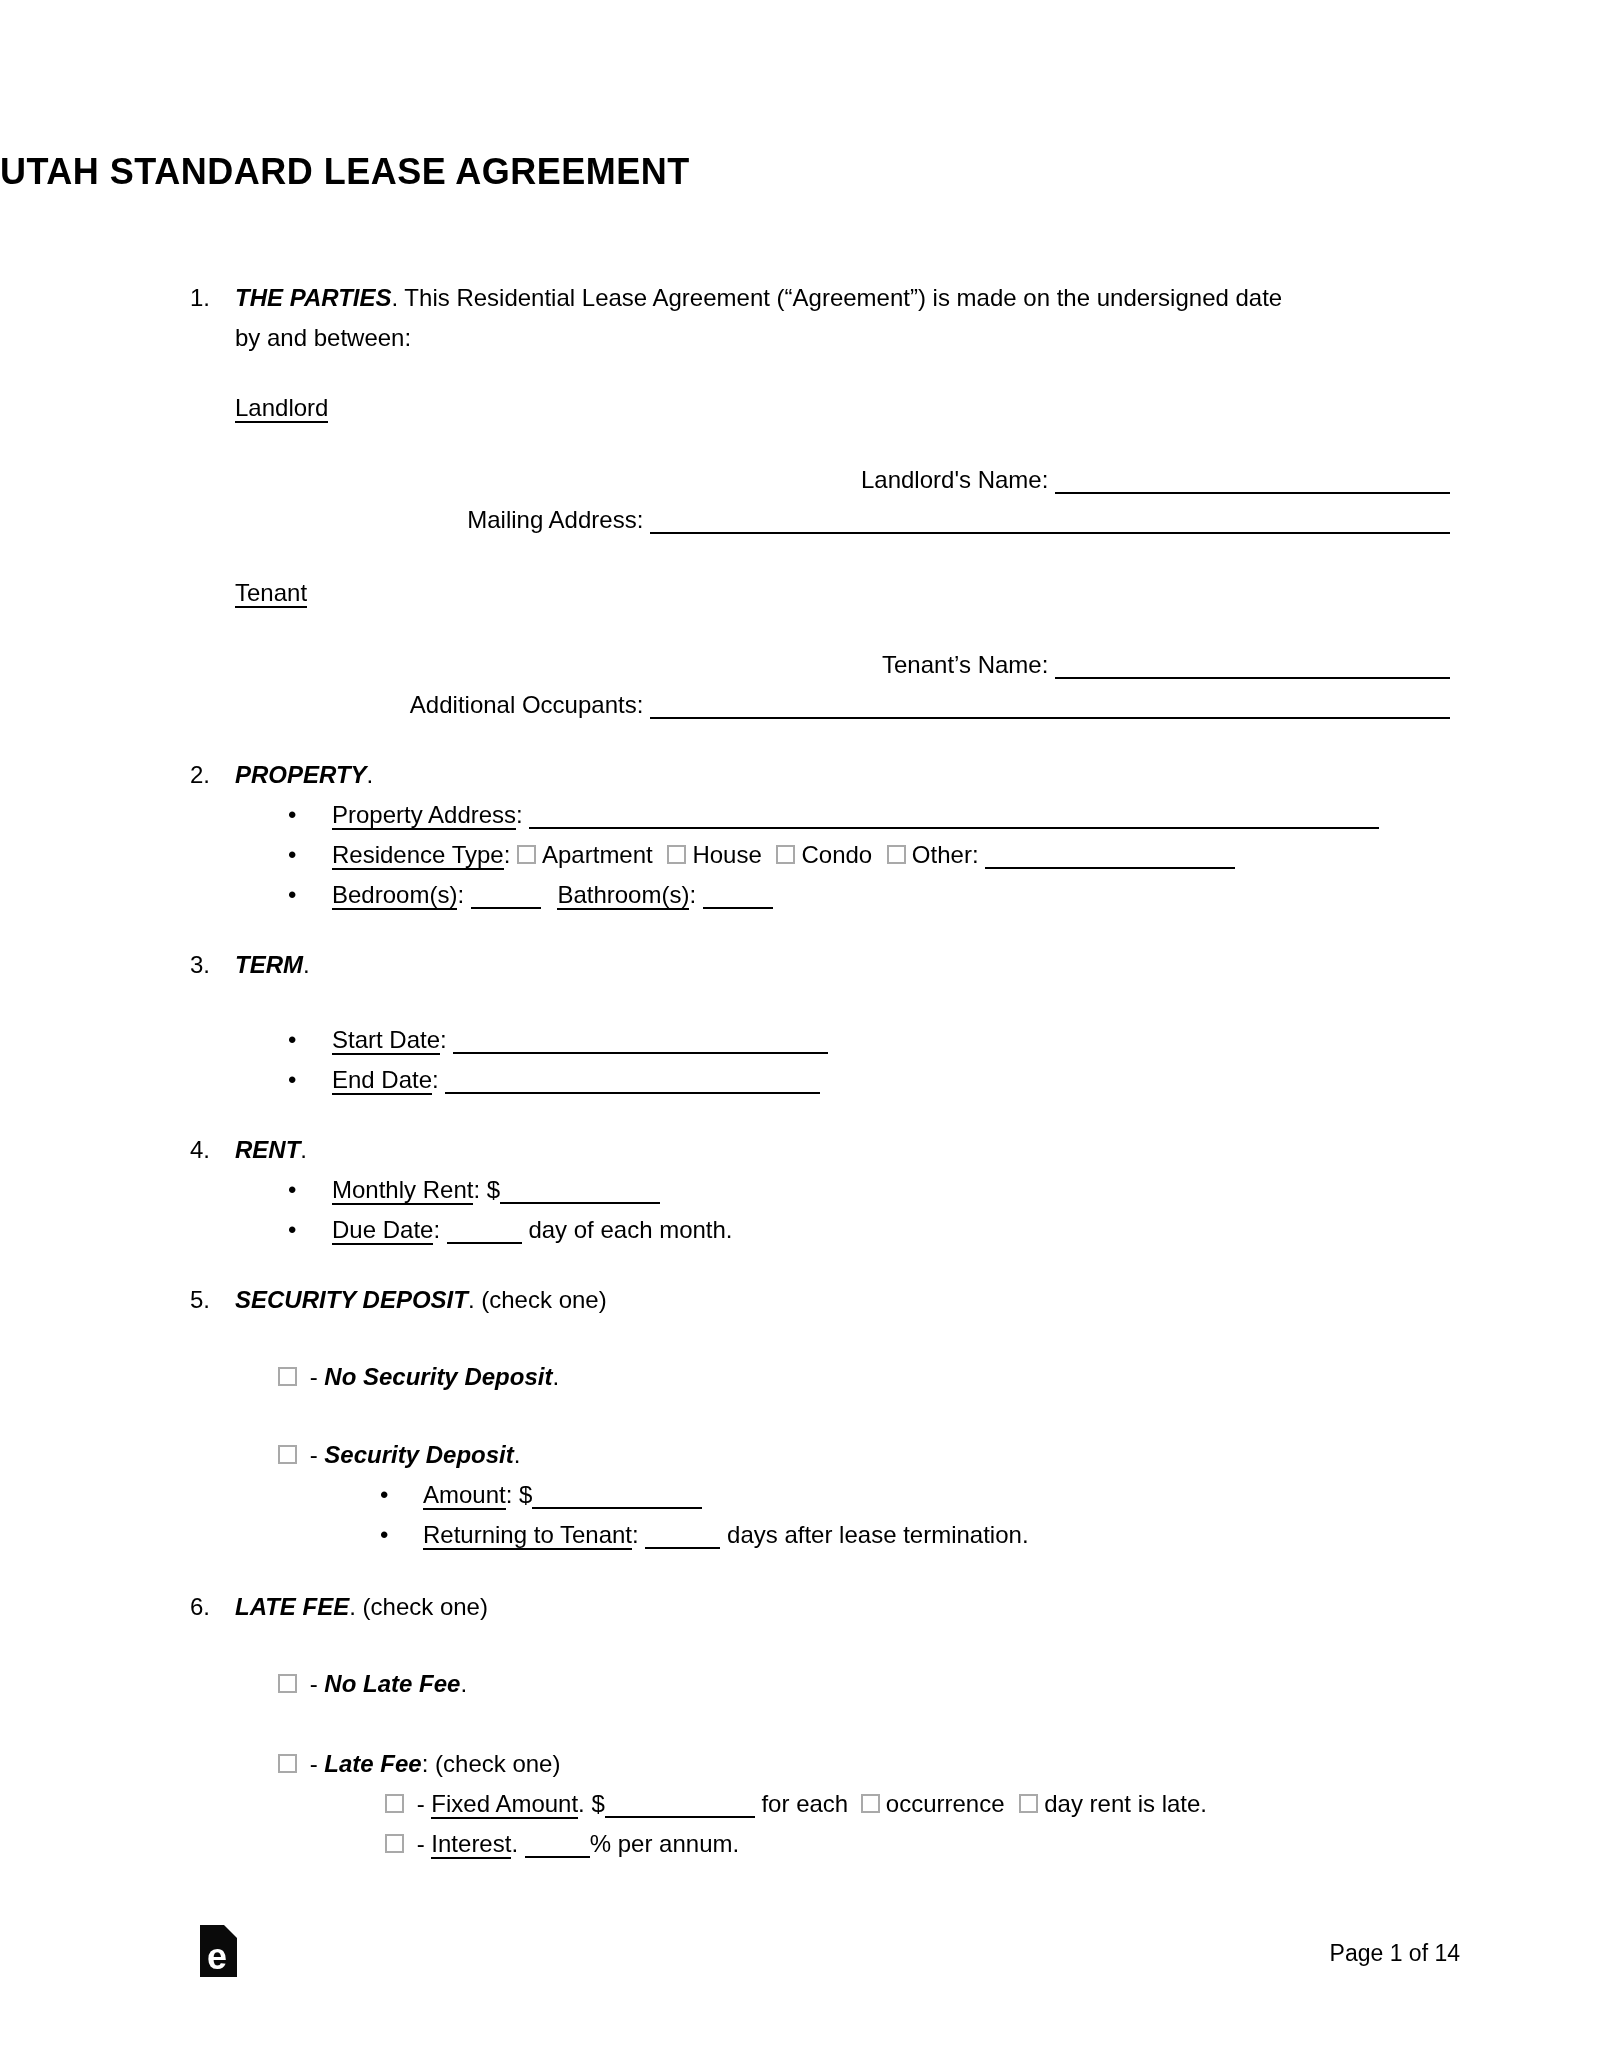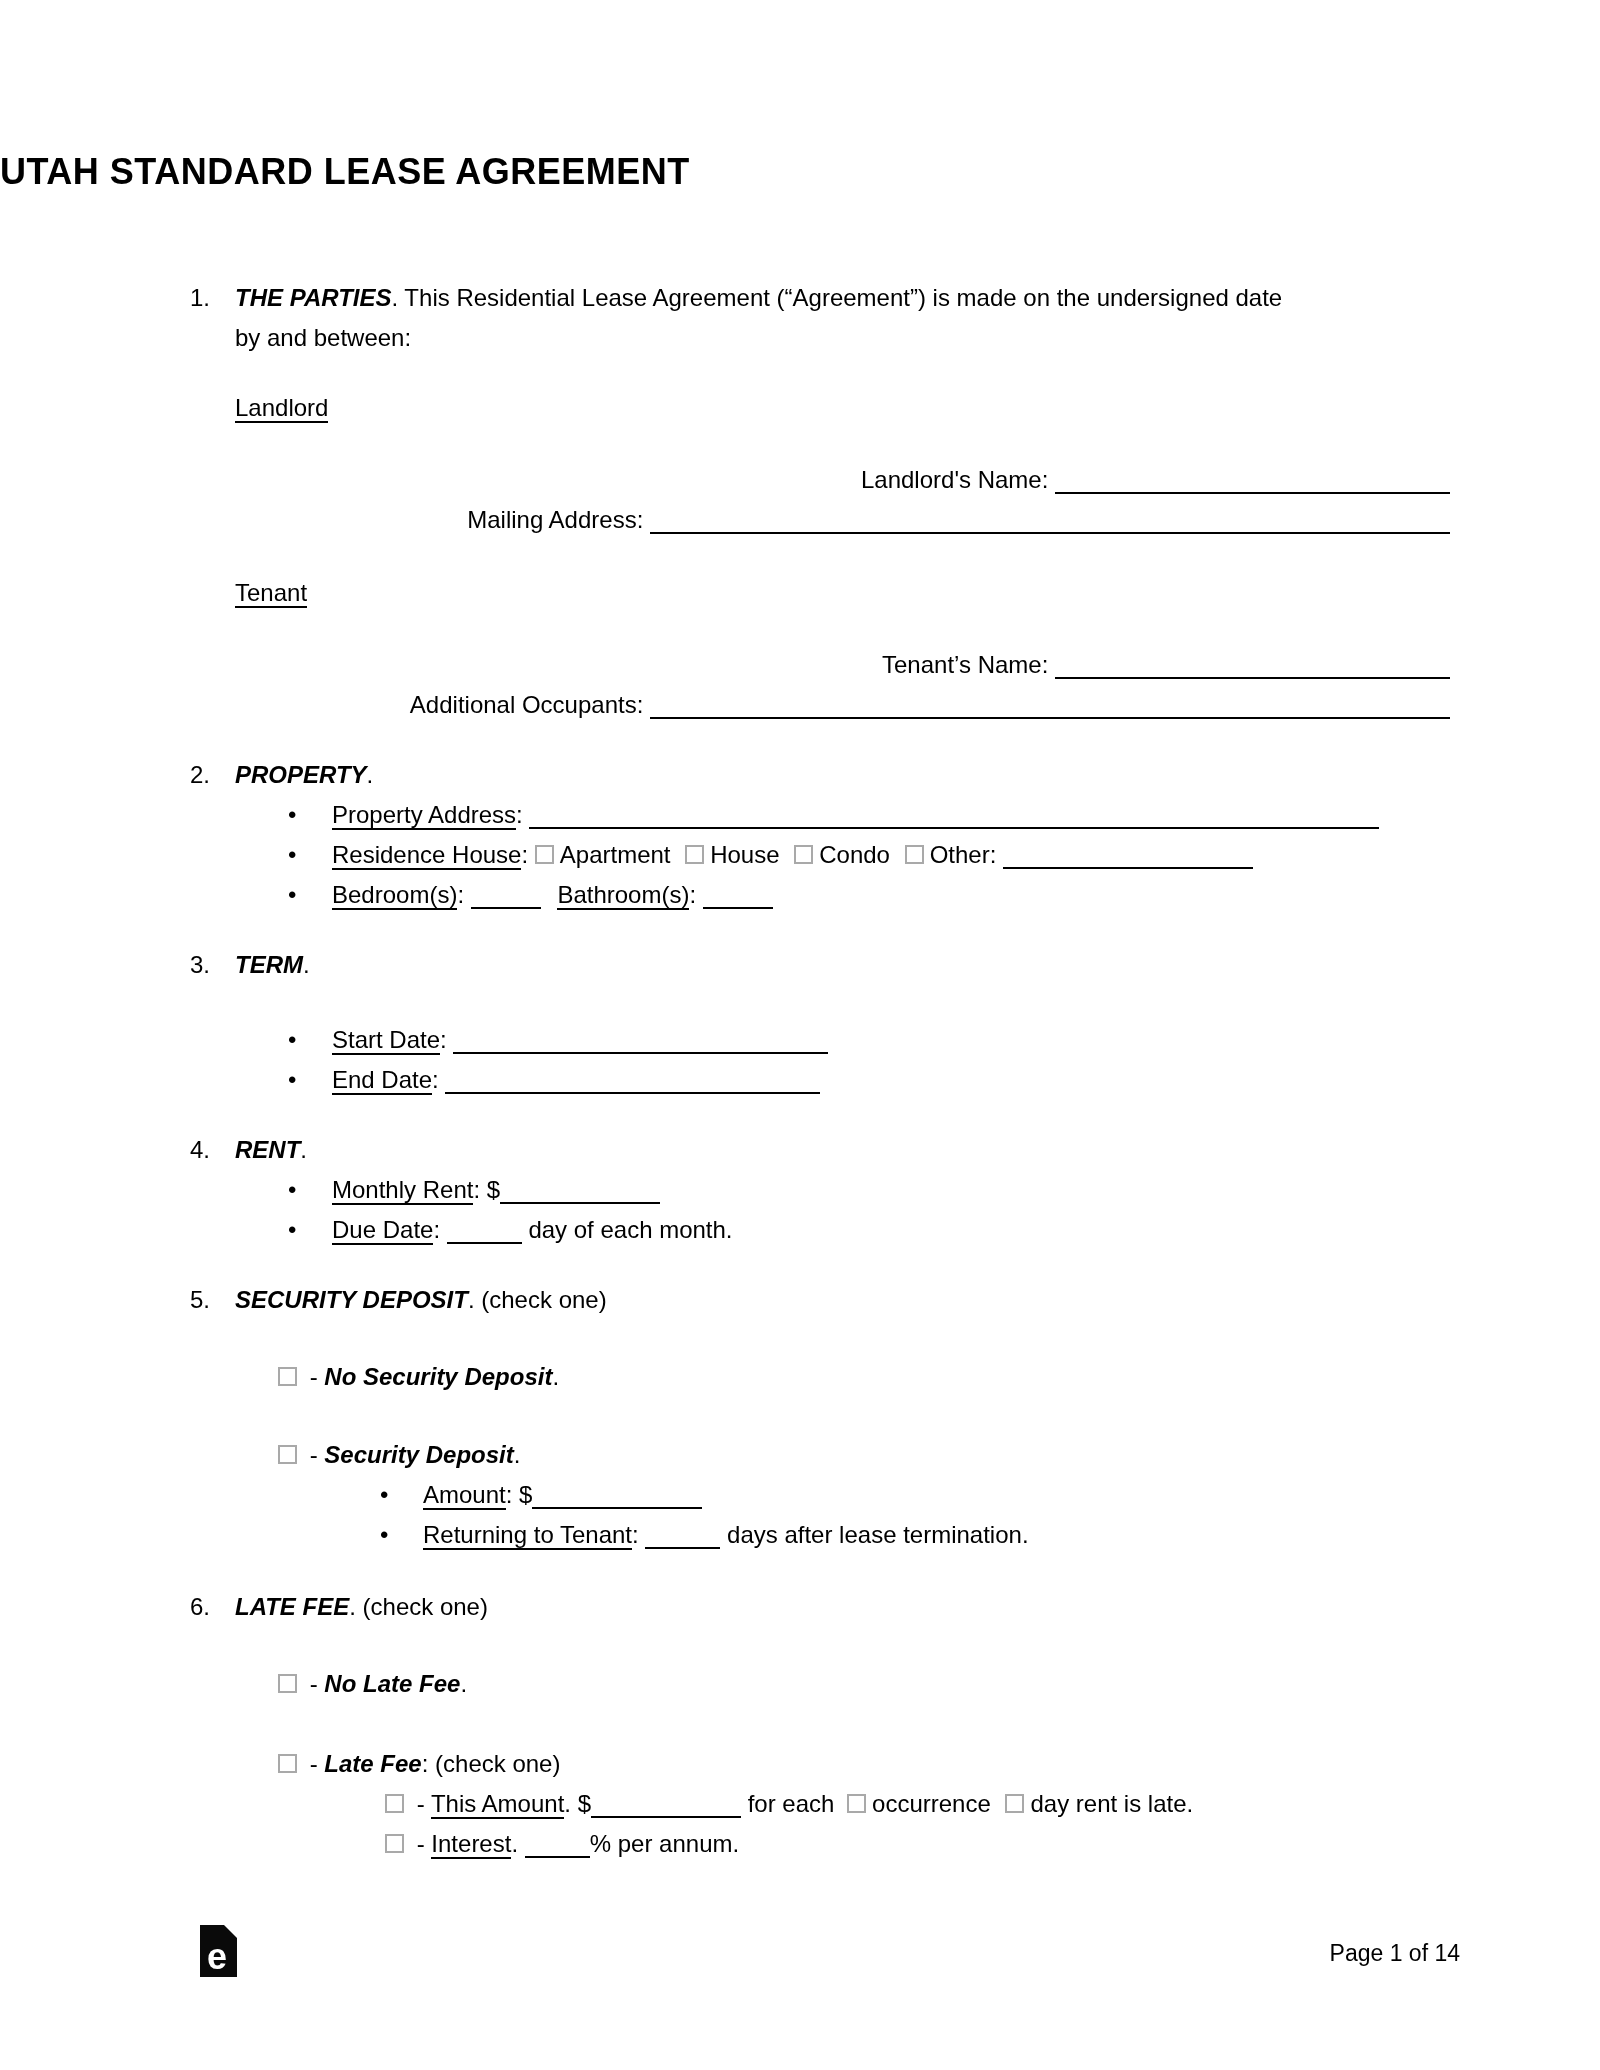--- a/index.html
+++ b/index.html
@@ -136,21 +136,21 @@
       <span class="bullet-marker">•</span>
       <div class="txt">
         <span class="ul">Property Address</span><span>:</span>
         <span class="blank w850"></span>
       </div>
     </div>
 
     <div class="bullet-row">
       <span class="bullet-marker">•</span>
       <div class="txt">
-        <span class="ul">Residence House</span><span>:</span>
+        <span class="ul">Residence Type</span><span>:</span>
         <span class="cb"></span><span>Apartment</span>
         <span class="cb" style="margin-left:8px;"></span><span>House</span>
         <span class="cb" style="margin-left:8px;"></span><span>Condo</span>
         <span class="cb" style="margin-left:8px;"></span><span>Other:</span>
         <span class="blank w250"></span>
       </div>
     </div>
 
     <div class="bullet-row">
       <span class="bullet-marker">•</span>
@@ -247,21 +247,21 @@
 
     <div class="opt-row" style="margin-top:40px;">
       <span class="cb"></span>
       <span>-</span>
       <span class="b">Late Fee</span><span>: (check one)</span>
     </div>
 
     <div class="nest-row">
       <span class="cb"></span>
       <span>-</span>
-      <span class="ul">This Amount</span><span>. $</span><span class="blank w150"></span>
+      <span class="ul">Fixed Amount</span><span>. $</span><span class="blank w150"></span>
       <span>for each</span>
       <span class="cb" style="margin-left:6px;"></span><span>occurrence</span>
       <span class="cb" style="margin-left:8px;"></span><span>day rent is late.</span>
     </div>
 
     <div class="nest-row">
       <span class="cb"></span>
       <span>-</span>
       <span class="ul">Interest</span><span>.</span>
       <span class="blank w65"></span><span>% per annum.</span>

